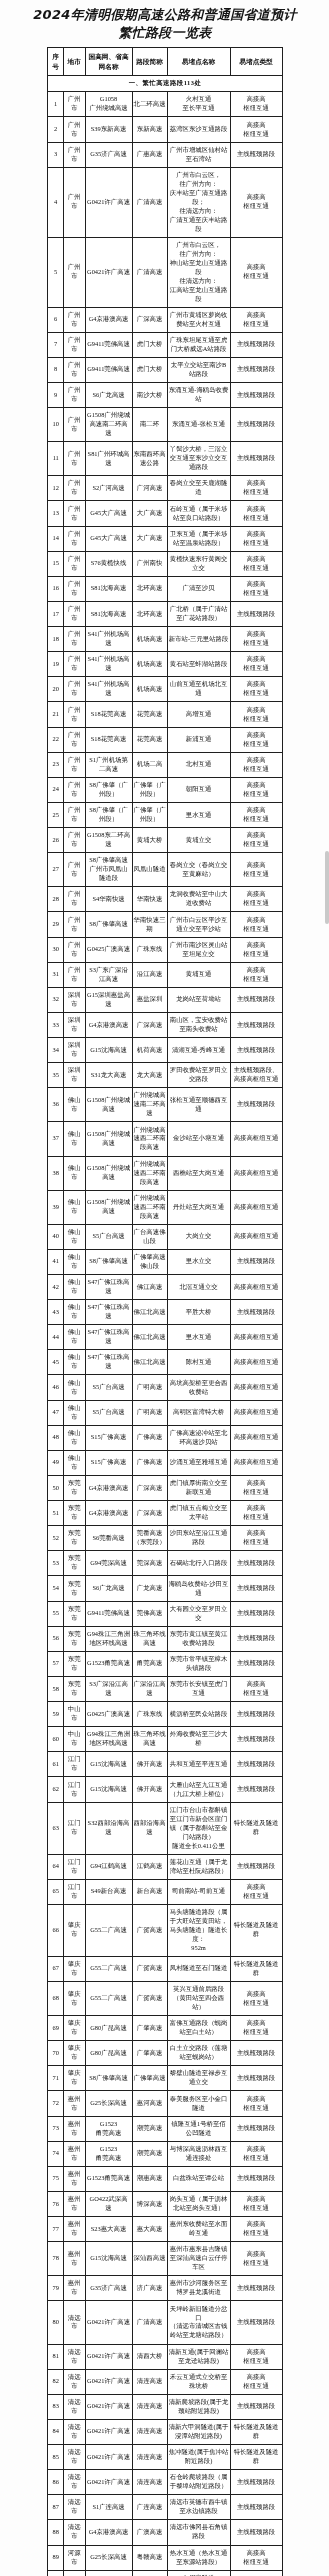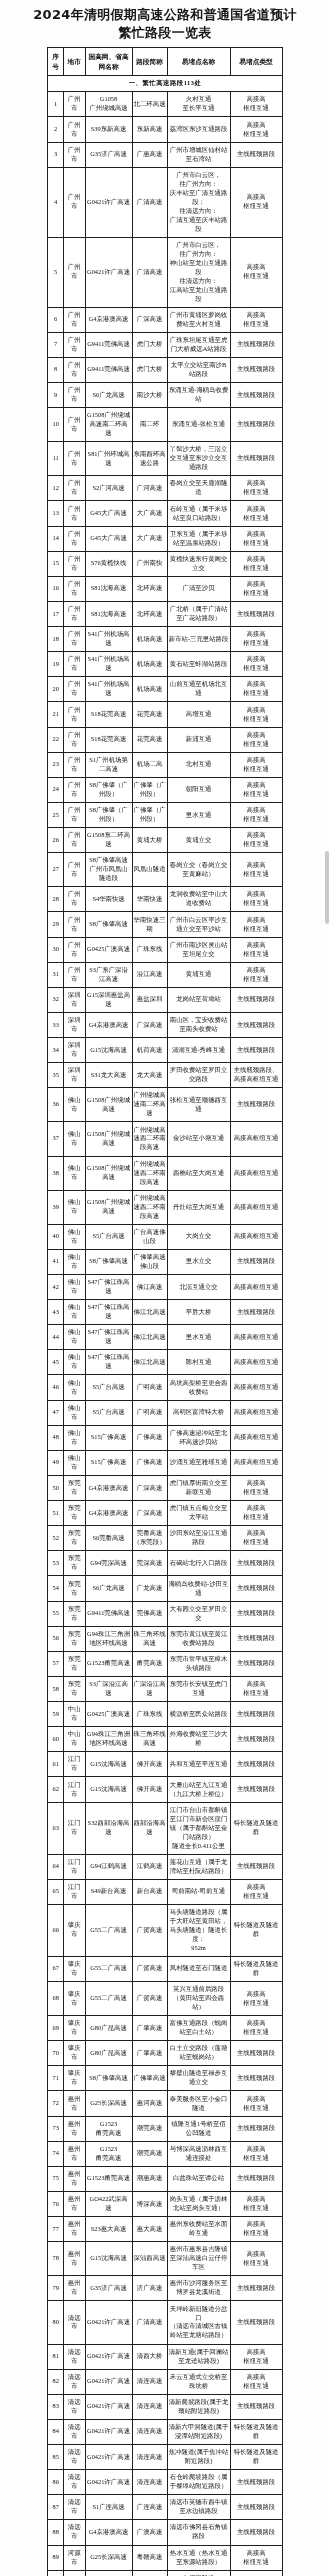--- a/index.html
+++ b/index.html
@@ -1,20 +1,20 @@
 <!DOCTYPE html>
 <html style="font-size:8.2px"><head>
 <meta charset="utf-8">
 <style>
   html,body{margin:0;padding:0;background:#ffffff;}
   body{width:330px;font-family:"Liberation Serif","DejaVu Serif",serif;color:#111;}
   .page{position:relative;width:330px;min-height:2899px;background:#fdfdfd;}
   .title{font-family:"DejaVu Sans","Liberation Sans",sans-serif;font-weight:700;
          font-size:13px;line-height:1.38;text-align:center;color:#151515;
-         max-width:272px;margin:0 auto;padding-top:6.2px;letter-spacing:0.3px;}
+         max-width:272px;margin:0 auto;padding-top:6.2px;letter-spacing:0.3px;font-style:italic;}
   table.main{border-collapse:collapse;table-layout:fixed;width:234px;margin:5.2px auto 0 auto;
              background:#fff;}
   table.main th, table.main td{
     border:0.8px solid #1f1f1f;
     padding:3.1px 1px;
     font-size:6.4px;
     line-height:1.4;
     text-align:center;
     vertical-align:middle;
     word-break:break-all;

